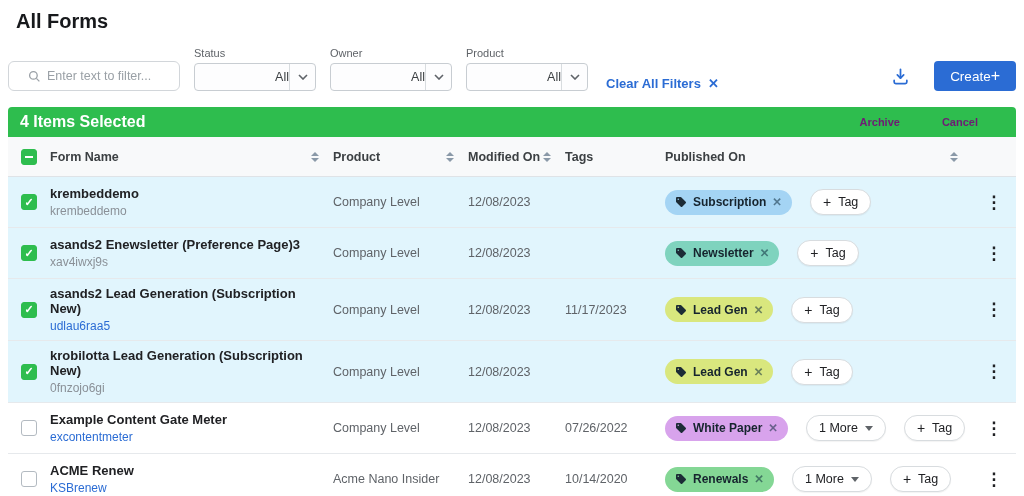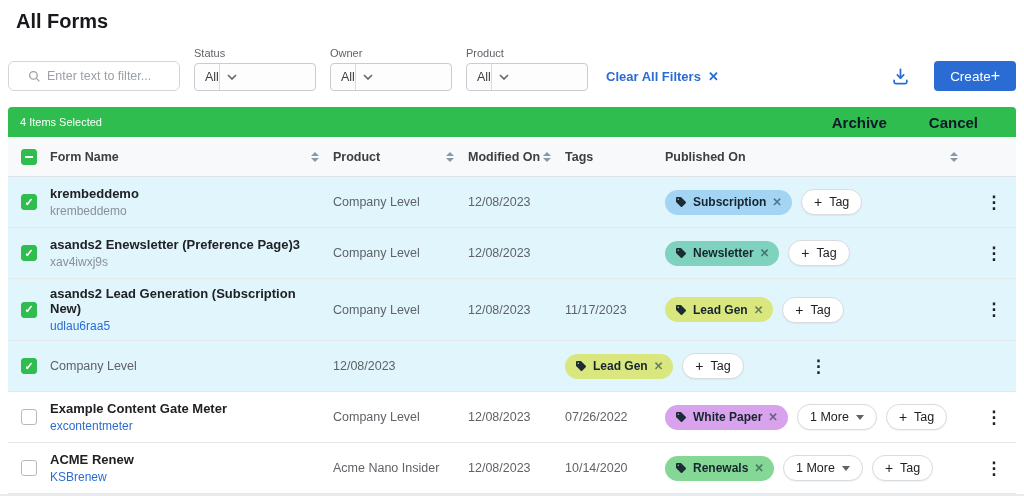--- a/index.html
+++ b/index.html
@@ -18,43 +18,43 @@
   .search-box {
     width: 172px; height: 30px; border: 1px solid #d2d6da; border-radius: 6px;
     display: flex; align-items: center; padding: 0 19px; gap: 6px; background: #fff;
   }
   .search-box input { border: none; outline: none; width: 100%; font-size: 12.5px; font-family: inherit; color: #3c4043; }
   .search-box input::placeholder { color: #9aa0a6; }
   .filter-group { display: flex; flex-direction: column; gap: 4px; }
   .filter-label { font-size: 11px; color: #5f6368; }
   .select-box {
     width: 122px; height: 28px; border: 1px solid #c8cdd2; border-radius: 4px; background: #fdfdfe;
-    display: flex; align-items: center; justify-content: flex-start; padding-left: 10px; cursor: pointer;
+    display: flex; align-items: center; justify-content: flex-end; padding-left: 10px; cursor: pointer;
   }
   .select-value { font-size: 12.5px; color: #3c4043; }
   .select-chevron { width: 26px; height: 100%; display: flex; align-items: center; justify-content: center; border-left: 1px solid #d8dcdf; }
-  .clear-filters { display: flex; align-items: flex-start; gap: 7px; margin-bottom: 7px; margin-left: 4px;
+  .clear-filters { display: flex; align-items: flex-start; gap: 7px; margin-left: 4px;
     color: #2b6cd4; font-size: 13px; font-weight: 600; cursor: pointer; }
   .clear-x { font-size: 13px; font-weight: 700; }
   .fb-spacer { flex: 1; }
   .download-btn { background: none; border: none; cursor: pointer; margin-bottom: 5px; margin-right: 10px; }
   .create-btn {
     height: 30px; padding: 0 16px; border: none; border-radius: 4px; background: #2b6cd4;
     color: #fff; font-size: 13.5px; font-family: inherit; display: flex; align-items: center; gap: 0; cursor: pointer;
   }
   .create-plus { font-size: 16px; font-weight: 400; line-height: 1; }
 
   
   .selection-bar {
     margin: 0 8px; height: 30px; background: #2ebd4e; border-radius: 4px 4px 0 0;
     display: flex; align-items: center; padding: 0 12px; color: #fff;
   }
-  .selection-text { font-size: 11px; font-weight: 400; }
+  .selection-text { font-size: 16px; font-weight: 700; }
   .selection-actions { margin-left: auto; display: flex; gap: 42px; padding-right: 26px; }
-  .selection-actions button { background: none; border: none; color: #0f172a; font-size: 15px; font-weight: 600; font-family: inherit; cursor: pointer; }
+  .selection-actions button { background: none; border: none; color: #701a75; font-size: 11px; font-weight: 600; font-family: inherit; cursor: pointer; }
 
   
   .table { margin: 0 8px; background: #fff; }
   .trow { display: grid; grid-template-columns: 42px 283px 135px 97px 100px 1fr 44px; align-items: center; }
   .thead { height: 40px; background: #f8f9fa; border-bottom: 1px solid #dfe3e7; font-size: 12.5px; font-weight: 700; color: #3c4043; }
   .th { display: flex; align-items: center; justify-content: space-between; padding-right: 14px; cursor: pointer; }
   .th.nosort { cursor: default; }
   .sort { display: flex; flex-direction: column; gap: 2px; }
   .sort .up { width: 0; height: 0; border-left: 4px solid transparent; border-right: 4px solid transparent; border-bottom: 4px solid #8a99a8; }
   .sort .dn { width: 0; height: 0; border-left: 4px solid transparent; border-right: 4px solid transparent; border-top: 4px solid #8a99a8; }
@@ -68,21 +68,21 @@
   .checkbox.indeterminate { background: #2ebd4e; border-color: #2ebd4e; }
   .checkbox.indeterminate::after { content: ""; width: 8px; height: 2px; background: #fff; display: block; }
 
   .row { min-height: 51px; border-bottom: 1px solid #e6e9ec; background: #fff; }
   .row.selected { background: #e1f5fd; }
   .name-cell { display: flex; flex-direction: column; gap: 3px; padding: 7px 10px 7px 0; }
   .form-name { font-size: 13px; font-weight: 700; color: #202124; }
   .form-id { font-size: 12px; color: #8a9097; }
   .form-id.link { color: #2b6cd4; cursor: pointer; }
   .plain-cell { font-size: 12.5px; color: #5f6368; padding-right: 8px; }
-  .tags-cell { display: flex; align-items: center; gap: 9px; flex-wrap: nowrap; }
+  .tags-cell { display: flex; align-items: center; gap: 18px; flex-wrap: nowrap; }
   .tag-pill { height: 25px; border-radius: 13px; padding: 0 10px; display: inline-flex; align-items: center; gap: 6px;
     font-size: 12px; font-weight: 600; color: #16242e; white-space: nowrap; }
   .tag-close { font-size: 11.5px; font-weight: 700; color: rgba(12, 42, 60, 0.55); cursor: pointer; }
   .pill-btn { height: 26px; border-radius: 14px; border: 1px solid #d8dcdf; background: #fff; padding: 0 12px;
     font-size: 12.5px; color: #202124; font-family: inherit; display: inline-flex; align-items: center; gap: 7px;
     cursor: pointer; box-shadow: 0 1px 1px rgba(0,0,0,0.05); white-space: nowrap; }
   .pill-btn .plus { font-size: 14px; font-weight: 400; }
   .caret { width: 0; height: 0; border-left: 4px solid transparent; border-right: 4px solid transparent; border-top: 5px solid #5f6368; }
   .kebab-cell { display: flex; justify-content: center; }
   .kebab { font-size: 17px; font-weight: 700; color: #202124; cursor: pointer; letter-spacing: 0; }
@@ -301,20 +301,24 @@
       </button>
     </div>
     <div class="kebab-cell">
       <span class="kebab">⋮</span>
     </div>
   </div>
         <div class="trow row selected">
     <div class="cb-cell">
       <span class="checkbox checked"></span>
     </div>
+    <div class="name-cell">
+      <span class="form-name">krobilotta Lead Generation (Subscription New)</span>
+      <span class="form-id">0fnzojo6gi</span>
+    </div>
     <div class="plain-cell">Company Level</div>
     <div class="plain-cell">12/08/2023</div>
     <div class="plain-cell"></div>
     <div class="tags-cell">
       <span class="tag-pill" style="background-color: rgb(217, 231, 126);">
     <span style="display:flex">
       <svg width="12" height="12" viewBox="0 0 24 24">
         <path fill="#1c2b36" d="M21.4 11.6l-9-9A2 2 0 0 0 11 2H4a2 2 0 0 0-2 2v7c0 .53.21 1.04.59 1.41l9 9a2 2 0 0 0 2.82 0l7-7a2 2 0 0 0-.01-2.81zM6.5 8A1.5 1.5 0 1 1 8 6.5 1.5 1.5 0 0 1 6.5 8z"></path>
       </svg>
     </span>

